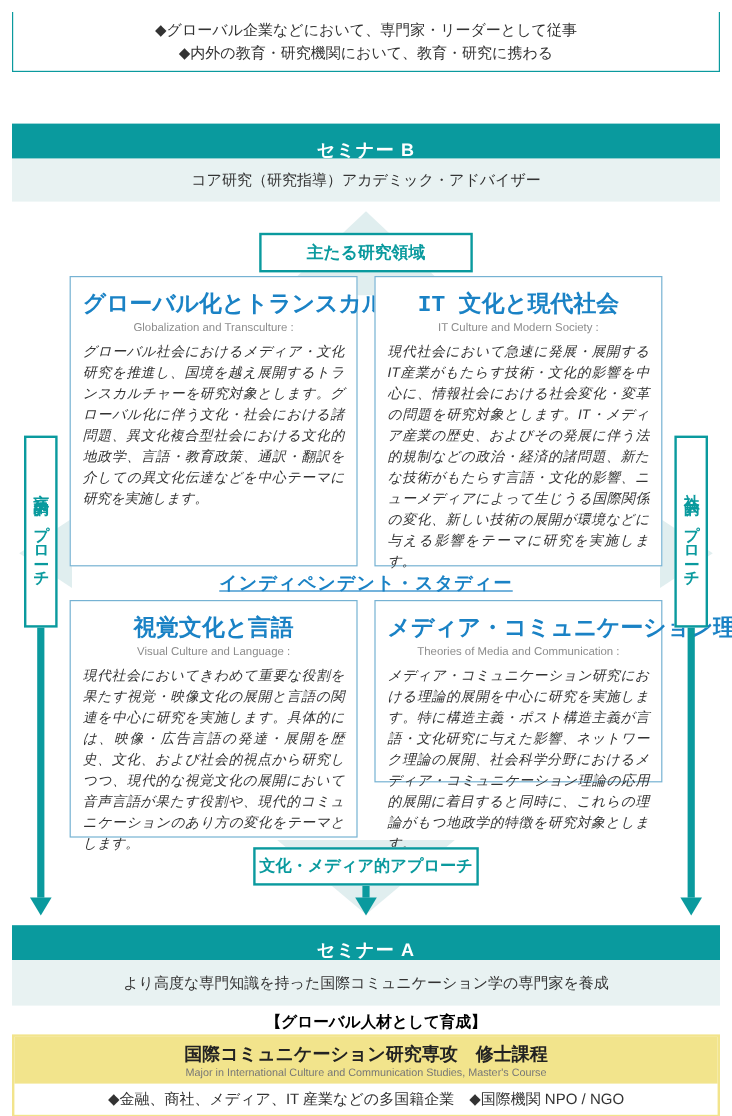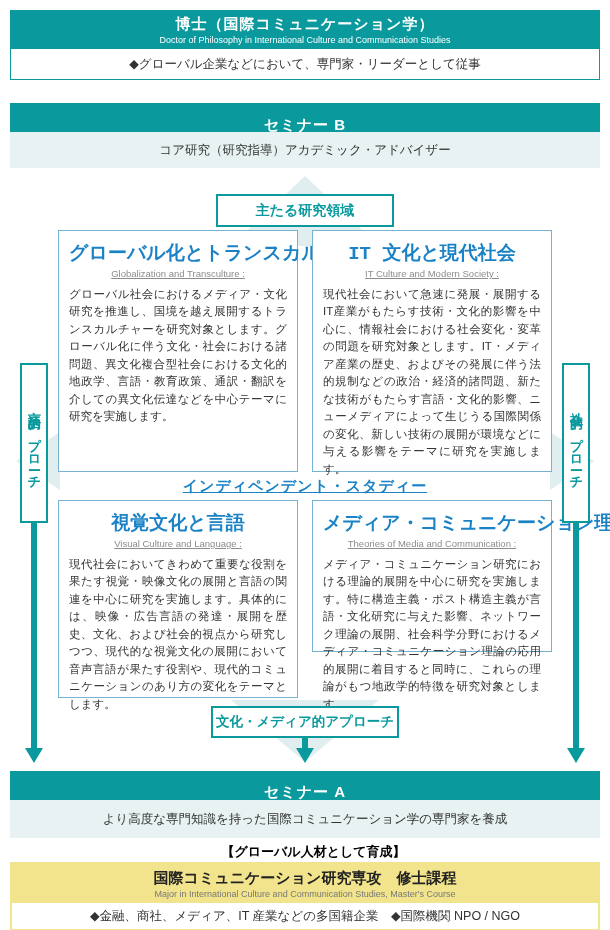--- a/index.html
+++ b/index.html
@@ -29,22 +29,22 @@
     border-bottom:70px solid var(--arrow,#e0eeef);z-index:1;}
   .tri-down{width:0;height:0;border-left:74px solid transparent;border-right:74px solid transparent;
     border-top:62px solid var(--arrow,#e0eeef);z-index:1;}
   .tri-left{width:0;height:0;border-top:29px solid transparent;border-bottom:29px solid transparent;
     border-right:44px solid var(--arrow,#e0eeef);z-index:1;}
   .tri-right{width:0;height:0;border-top:29px solid transparent;border-bottom:29px solid transparent;
     border-left:44px solid var(--arrow,#e0eeef);z-index:1;}
 
   .area-box{background:#fff;border:1px solid var(--border_blue,#76b2d3);z-index:2;padding:9px 10px 0;}
   .area-box .a-title{color:var(--blue,#1a82c5);font-size:19px;font-weight:bold;text-align:center;white-space:nowrap;font-family:Liberation Mono, monospace;}
-  .area-box .a-sub{color:var(--gray,#8c8c8c);font-size:9.5px;text-align:center;margin:2px 0 7px;text-decoration:underline;}
-  .area-box .a-body{color:var(--text,#333);font-size:11.5px;line-height:1.52;text-align:justify;}
+  .area-box .a-sub{color:var(--gray,#8c8c8c);font-size:9.5px;text-align:center;margin:2px 0 7px;}
+  .area-box .a-body{color:var(--text,#333);font-size:11.5px;line-height:1.52;text-align:justify;font-style:italic;}
 
   .independent{color:var(--blue,#1a82c5);font-size:15px;font-weight:bold;letter-spacing:1px;
     display:flex;align-items:center;justify-content:center;z-index:2;text-decoration:underline;}
 
   .v-label{background:#fff;border:2px solid var(--teal,#0a9a9e);color:var(--teal,#0a9a9e);
     font-weight:bold;font-size:13px;display:flex;align-items:center;justify-content:center;
     writing-mode:vertical-rl;letter-spacing:3px;z-index:3;}
   .v-line{background:var(--teal,#0a9a9e);width:6px;z-index:2;}
   .arrow-head{width:0;height:0;border-left:9px solid transparent;border-right:9px solid transparent;
     border-top:15px solid var(--teal,#0a9a9e);z-index:2;}
@@ -56,26 +56,23 @@
   .master-head .t1{font-size:15px;font-weight:bold;color:#222;}
   .master-head .t2{font-size:9px;color:#777;margin-top:1px;}
   .master-body{text-align:center;font-size:12.5px;color:var(--text);padding:5px 16px 4px;}
 </style>
 </head>
 <body>
 
 <div class="wrap">
 
   <div class="abs" style="left:10px;top:10px;width:590px;">
-    <div class="teal-head">
-      <div class="t1">博士（国際コミュニケーション学）</div>
-      <div class="t2">Doctor of Philosophy in International Culture and Communication Studies</div>
-    </div>
     <div class="doctor-body">
       <div>◆グローバル企業などにおいて、専門家・リーダーとして従事</div>
+      <div>◆内外の教育・研究機関において、教育・研究に携わる</div>
     </div>
   </div>
 
   <div class="abs bar-teal" style="left:10px;top:103px;width:590px;height:44px;">セミナー B</div>
   <div class="abs bar-light" style="left:10px;top:132px;width:590px;height:36px;">コア研究（研究指導）アカデミック・アドバイザー</div>
 
   <div class="abs tri-up" style="left:231px;top:176px;"></div>
   <div class="abs label-box" style="left:216px;top:194px;width:178px;height:33px;">主たる研究領域</div>
 
   <div class="abs tri-left" style="left:16px;top:432px;"></div>

